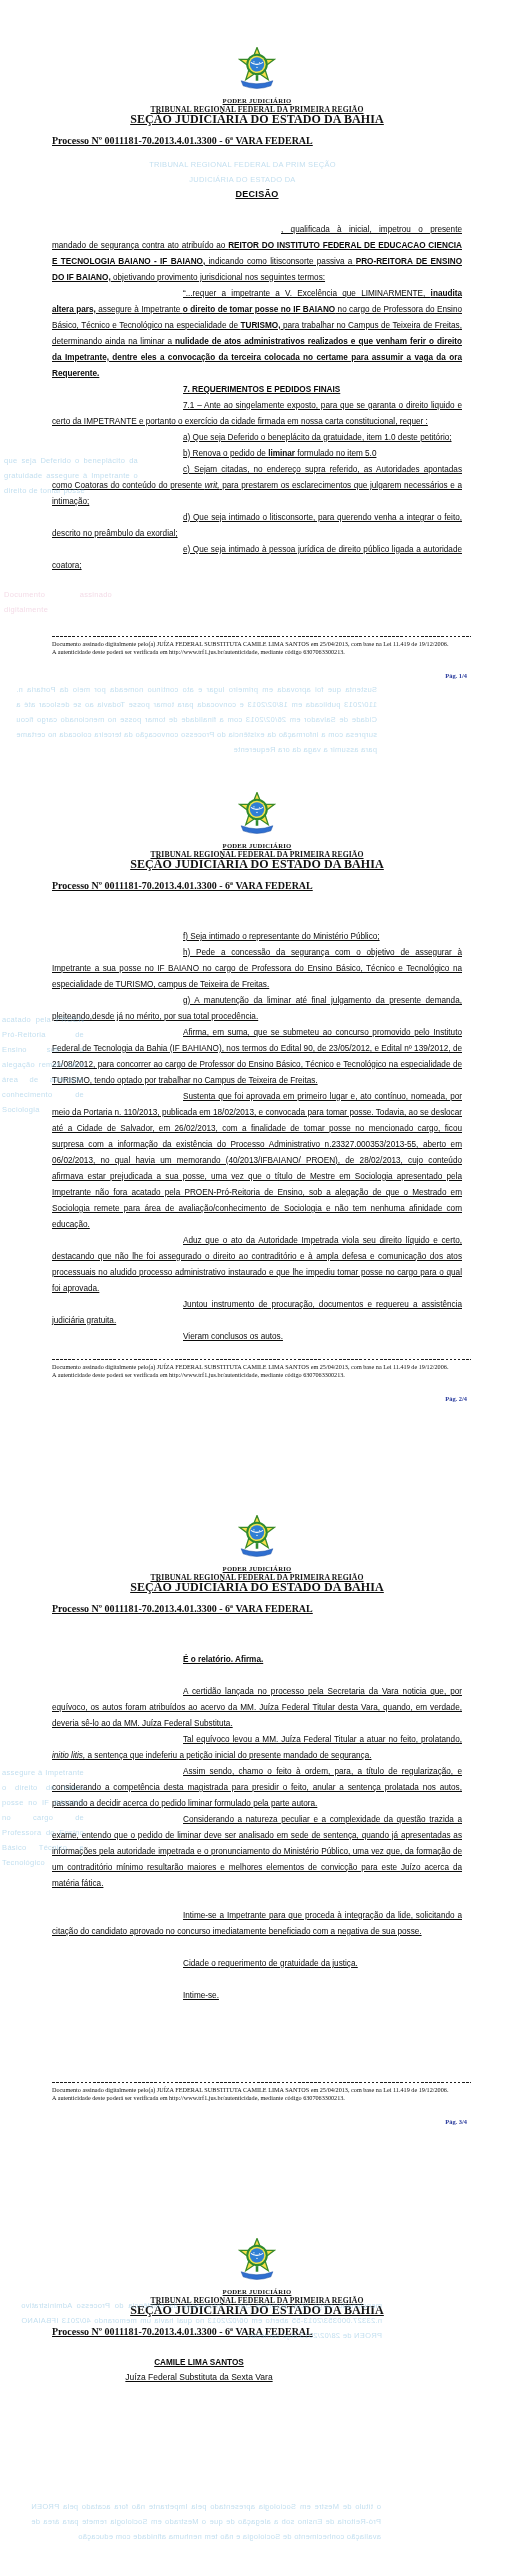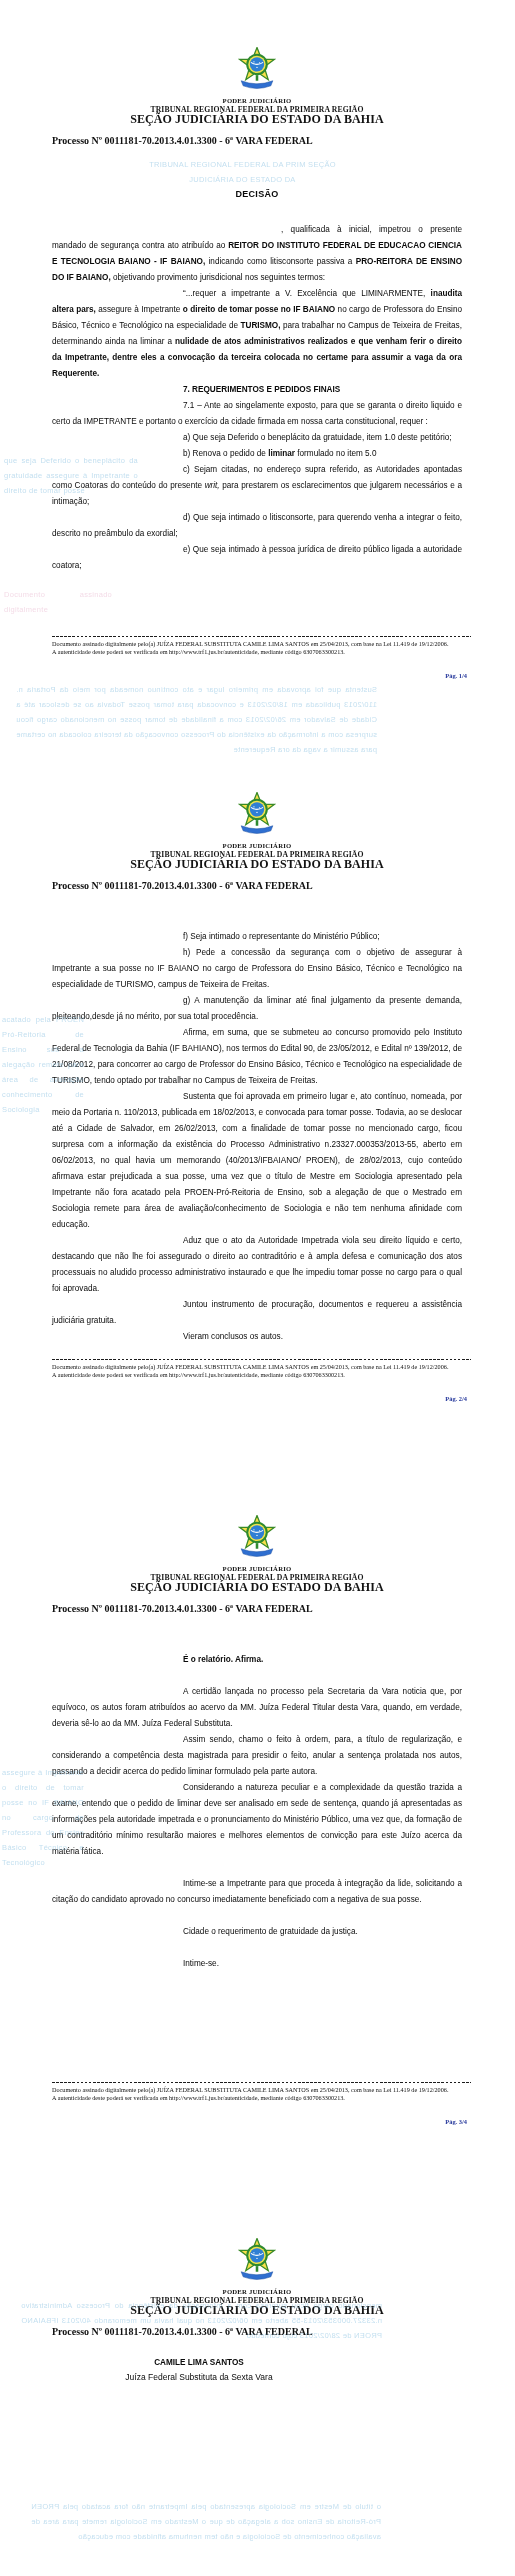--- a/index.html
+++ b/index.html
@@ -1,21 +1,21 @@
 <!DOCTYPE html>
 <html lang="pt-BR" style="font-size:8.2px"><head>
 <meta charset="utf-8">
 <style>
   html,body{margin:0;padding:0;}
   body{
     width:515px;height:2894px;background:#ffffff;position:relative;
     font-family:"Liberation Sans",sans-serif;color:#0a0a0a;
   }
   .page{position:relative;width:515px;height:723px;overflow:visible;background:#ffffff;}
-  .inner{padding:47px 53px 0 52px;}
+  .inner{padding:47px 53px 0 52px;text-decoration:underline;}
   .page.p2plus .inner{padding-top:69px;}
 
   
   .crest{display:block;margin:0 auto 5.2px auto;}
   .hdr{text-align:center;font-family:"Liberation Serif",serif;font-weight:bold;color:#141414;}
   .hdr1{font-size:6.7px;line-height:8.2px;letter-spacing:0.2px;}
   .hdr2{font-size:7.7px;line-height:9.8px;letter-spacing:0.1px;}
   .hdr3{font-size:12px;line-height:8.8px;letter-spacing:0.1px;}
   .processo{margin-top:12.4px;font-family:"Liberation Serif",serif;font-weight:bold;font-size:10px;line-height:9.3px;color:#101010;}
 
@@ -155,20 +155,21 @@
       <path d="M8 66 Q39 78 70 66 L66 76 Q39 86 12 76 Z" fill="#2f6fd0" stroke="#1d4fa0" stroke-width="1"></path>
     </svg>
     <div class="hdr hdr1">PODER JUDICIÁRIO</div>
     <div class="hdr hdr2">TRIBUNAL REGIONAL FEDERAL DA PRIMEIRA REGIÃO</div>
     <div class="hdr hdr3">SEÇÃO JUDICIÁRIA DO ESTADO DA BAHIA</div>
     <div class="processo">Processo Nº 0011181-70.2013.4.01.3300 - 6ª VARA FEDERAL</div>
 
     <div class="bodytxt">
       <p class="para"><span class="b">É o relatório. Afirma.</span></p>
       <p class="para gap"><span>A certidão lançada no processo pela Secretaria da Vara noticia que, por equívoco, os autos foram atribuídos ao acervo da MM. Juíza Federal Titular desta Vara, quando, em verdade, deveria sê-lo ao da MM. Juíza Federal Substituta.</span></p>
+      <p class="para"><span>Tal equívoco levou a MM. Juíza Federal Titular a atuar no feito, prolatando, </span><span class="i">initio litis,</span><span> a sentença que indeferiu a petição inicial do presente mandado de segurança.</span></p>
       <p class="para"><span>Assim sendo, chamo o feito à ordem, para, a título de regularização, e considerando a competência desta magistrada para presidir o feito, anular a sentença prolatada nos autos, passando a decidir acerca do pedido liminar formulado pela parte autora.</span></p>
       <p class="para"><span>Considerando a natureza peculiar e a complexidade da questão trazida a exame, entendo que o pedido de liminar deve ser analisado em sede de sentença, quando já apresentadas as informações pela autoridade impetrada e o pronunciamento do Ministério Público, uma vez que, da formação de um contraditório mínimo resultarão maiores e melhores elementos de convicção para este Juízo acerca da matéria fática.</span></p>
       <p class="para gap"><span>Intime-se a Impetrante para que proceda à integração da lide, solicitando a citação do candidato aprovado no concurso imediatamente beneficiado com a negativa de sua posse.</span></p>
       <p class="para gap"><span>Cidade o requerimento de gratuidade da justiça.</span></p>
       <p class="para gap"><span>Intime-se.</span></p>
     </div>
   </div>
 
   <div class="footer">
     <div class="rule"></div>

